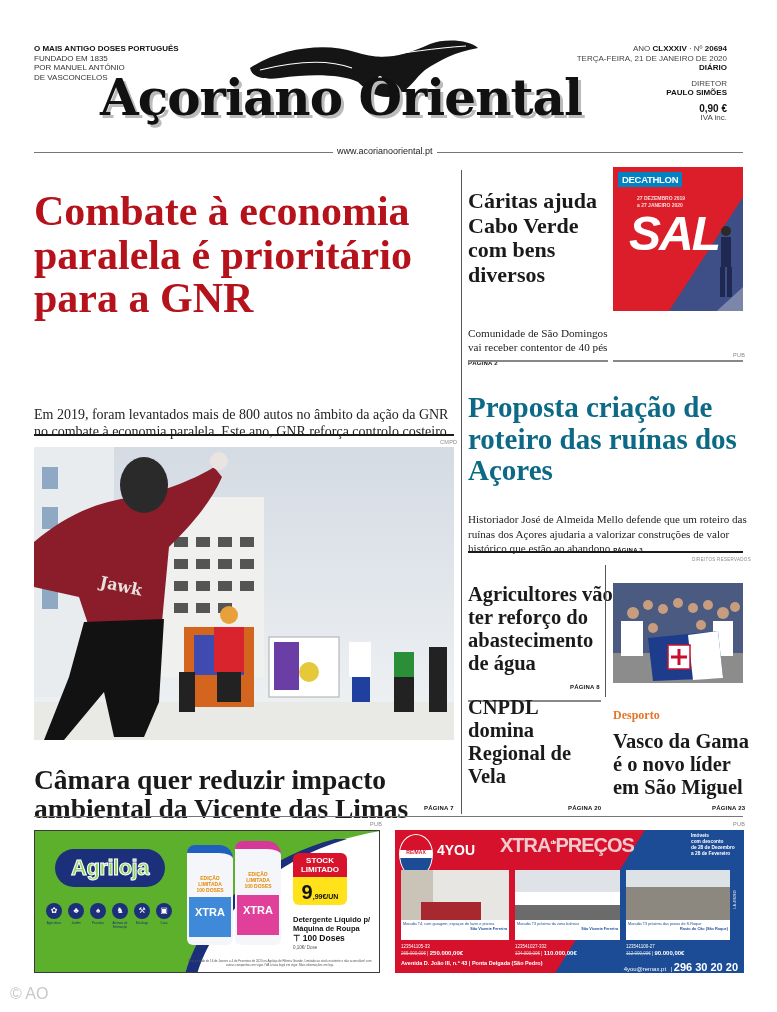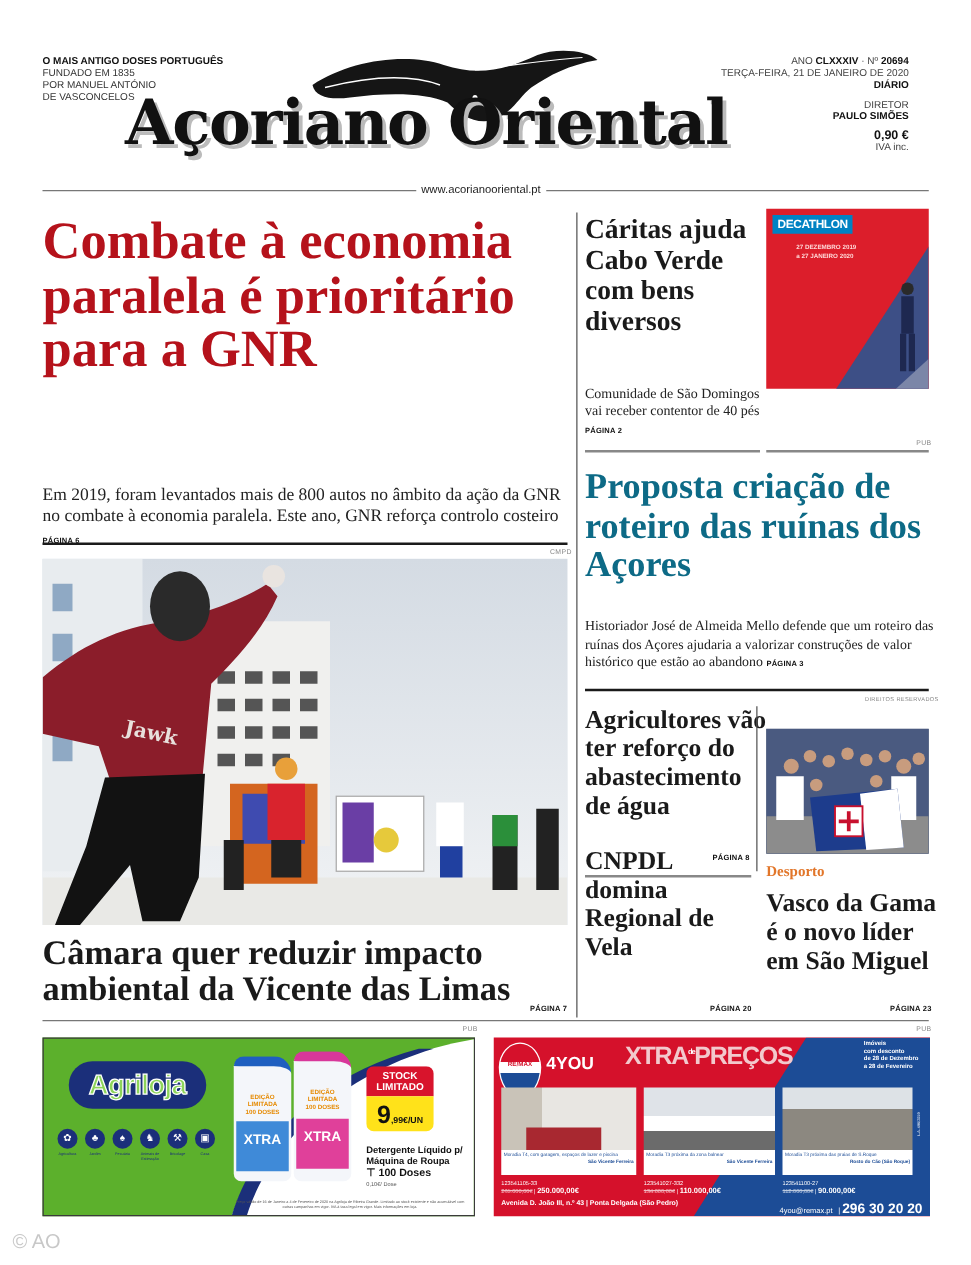--- a/index.html
+++ b/index.html
@@ -1,19 +1,19 @@
 <!DOCTYPE html>
 <html><head>
 <meta charset="utf-8">
 <style>
   * { box-sizing: border-box; margin: 0; padding: 0; }
   html, body { width: 777px; height: 1012px; background: #ffffff; overflow: hidden; }
   body { position: relative; font-family: "Liberation Sans", sans-serif; color: #1a1a1a; }
   .abs { position: absolute; }
-  .serif { font-family: "Liberation Serif", "DejaVu Serif", serif; }
+  .serif { font-family: "Liberation Serif", "DejaVu Serif", serif; margin-top: 18px; }
 
   
   .mast-left { left: 34px; top: 44px; font-size: 8px; line-height: 9.5px; color: #333; }
   .mast-left b { font-weight: 700; color: #111; display: block; }
   .mast-right { right: 50px; top: 44px; font-size: 8px; line-height: 9.5px; color: #444; text-align: right; }
   .mast-right b { color: #111; }
   .mast-right .gap { height: 6px; }
   .price { font-size: 10px; font-weight: 700; color: #111; }
   .logo { left: 100px; top: 60px; width: 580px; height: 90px; }
   .logo-text { position: absolute; left: 0; top: 8px; font-family: "DejaVu Serif", serif; font-weight: 700; font-size: 50px; letter-spacing: -1px; color: #111; text-shadow: 3px 3px 0 #bbb; white-space: nowrap; }
@@ -163,20 +163,21 @@
     <circle cx="113" cy="64" r="5" fill="#2a2a2a"></circle>
     <rect x="107" y="100" width="5" height="30" fill="#1e2850"></rect>
       <rect x="114" y="100" width="5" height="30" fill="#1e2850"></rect>
   </svg>
   <div style="position:absolute; left:5px; top:5px; background:#0082c3; color:#fff; font-weight:700; font-size:9.5px; padding:2px 4px; letter-spacing:-0.3px;">DECATHLON</div>
   <div style="position:absolute; left:24px; top:28px; font-size:5px; line-height:7px; color:#ffd7d7; font-weight:700;">
     <div>27 DEZEMBRO 2019</div>
       <div>a 27 JANEIRO 2020</div>
   </div>
   <div style="position:absolute; left:16px; top:42px; font-size:48px; line-height:50px; font-weight:700; font-style:italic; color:#fff; letter-spacing:-2px;">
+    <div>SAL</div>
   </div>
 </div>
 <div class="abs credit" style="left:733px; top:352px;">PUB</div>
 
 <div class="abs" style="left:468px; top:360px; width:140px; height:2px; background:#888;"></div>
 <div class="abs" style="left:613px; top:360px; width:130px; height:2px; background:#888;"></div>
 
 <div class="abs serif" style="left:468px; top:374px; width:280px; font-size:29px; line-height:31.5px; font-weight:700; color:#0d6a86;">Proposta criação de roteiro das ruínas dos Açores</div>
 <div class="abs serif" style="left:468px; top:494px; width:280px; font-size:11.1px; line-height:14.5px; color:#222;">
   <span>Historiador José de Almeida Mello defende que um roteiro das ruínas dos Açores ajudaria a valorizar construções de valor histórico que estão ao abandono</span>

